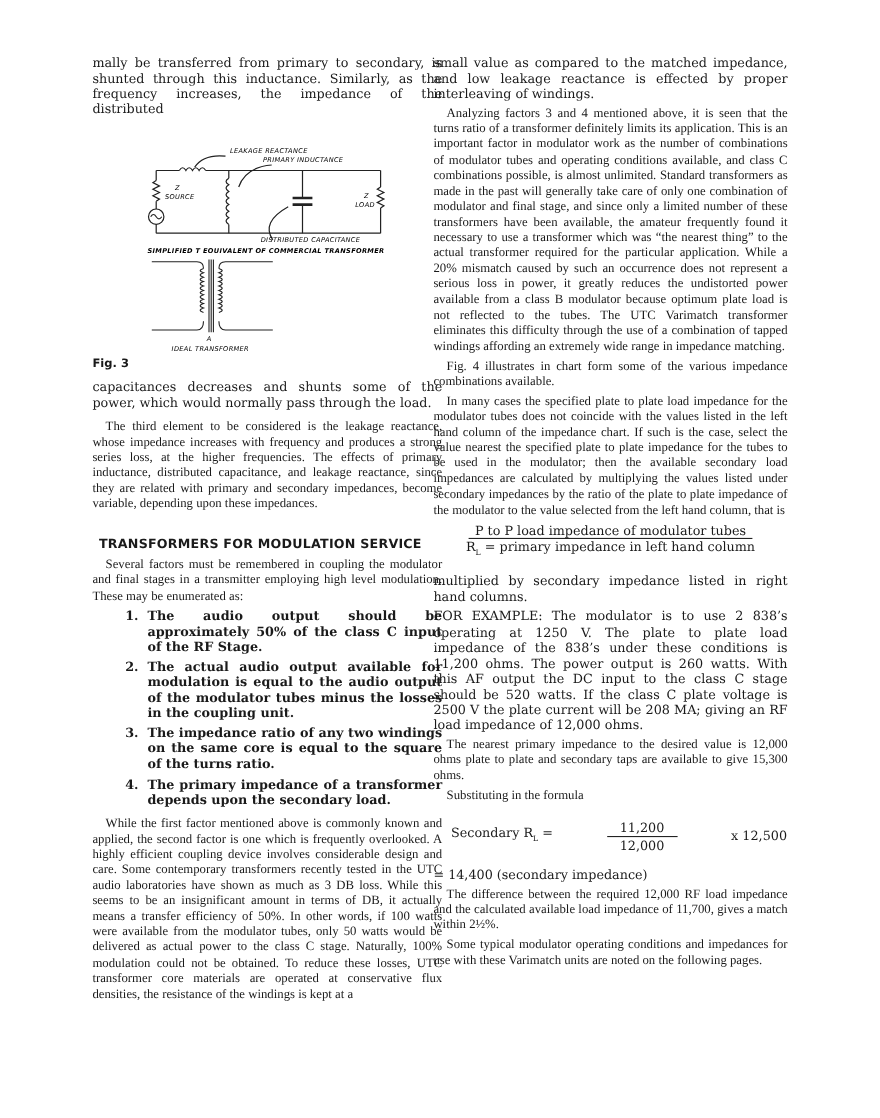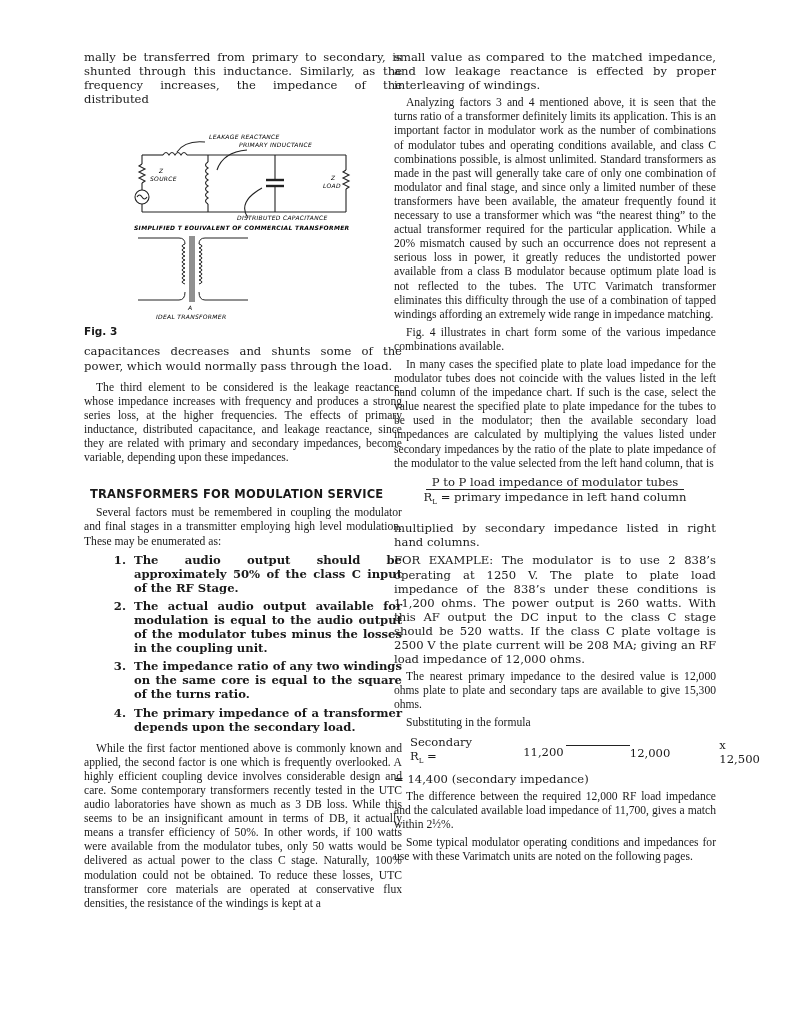--- a/index.html
+++ b/index.html
@@ -14,21 +14,21 @@
              letter-spacing:0.2px; margin:22px 0 5px 6px; }
   ol { margin:4px 0 8px 0; padding-left:46px;font-weight:bold; }
   ol li { text-align:justify; margin-bottom:4px; padding-left:4px; }
   .fig { position:relative; }
   .fig svg { display:block; }
   .lbl { font-family:"DejaVu Sans", sans-serif; font-style:italic; font-size:6px; letter-spacing:0.3px; }
   .figcap { font-family:"DejaVu Sans", sans-serif; font-weight:bold; font-size:10.5px; text-align:left; margin:2px 0 6px 0; }
   .formula-block { text-align:center; margin:4px 0 12px 0; }
   .frac-top { display:inline-block; border-bottom:1.2px solid #222; padding:0 6px; }
   .eq { display:flex; align-items:center; margin:2px 0 0 16px;gap:45px; }
-  .eq .stack { display:inline-flex; flex-direction:row; margin:12px 4px; }
+  .eq .stack { display:inline-flex; flex-direction:column; align-items:center; margin:12px 4px; }
   .eq .stack .num { padding:0 2px 1px 2px; }
   .eq .stack .bar { width:64px; border-top:1.2px solid #222; }
   .eq .stack .den { padding-top:1px; }
   .footer { position:absolute; top:1018px; left:0; width:780px; text-align:center;
             font-family:"DejaVu Sans", sans-serif; font-size:8px; font-weight:normal; letter-spacing:0.3px; }
   sub { font-size:7px; }
 </style>
 </head>
 <body>
 

